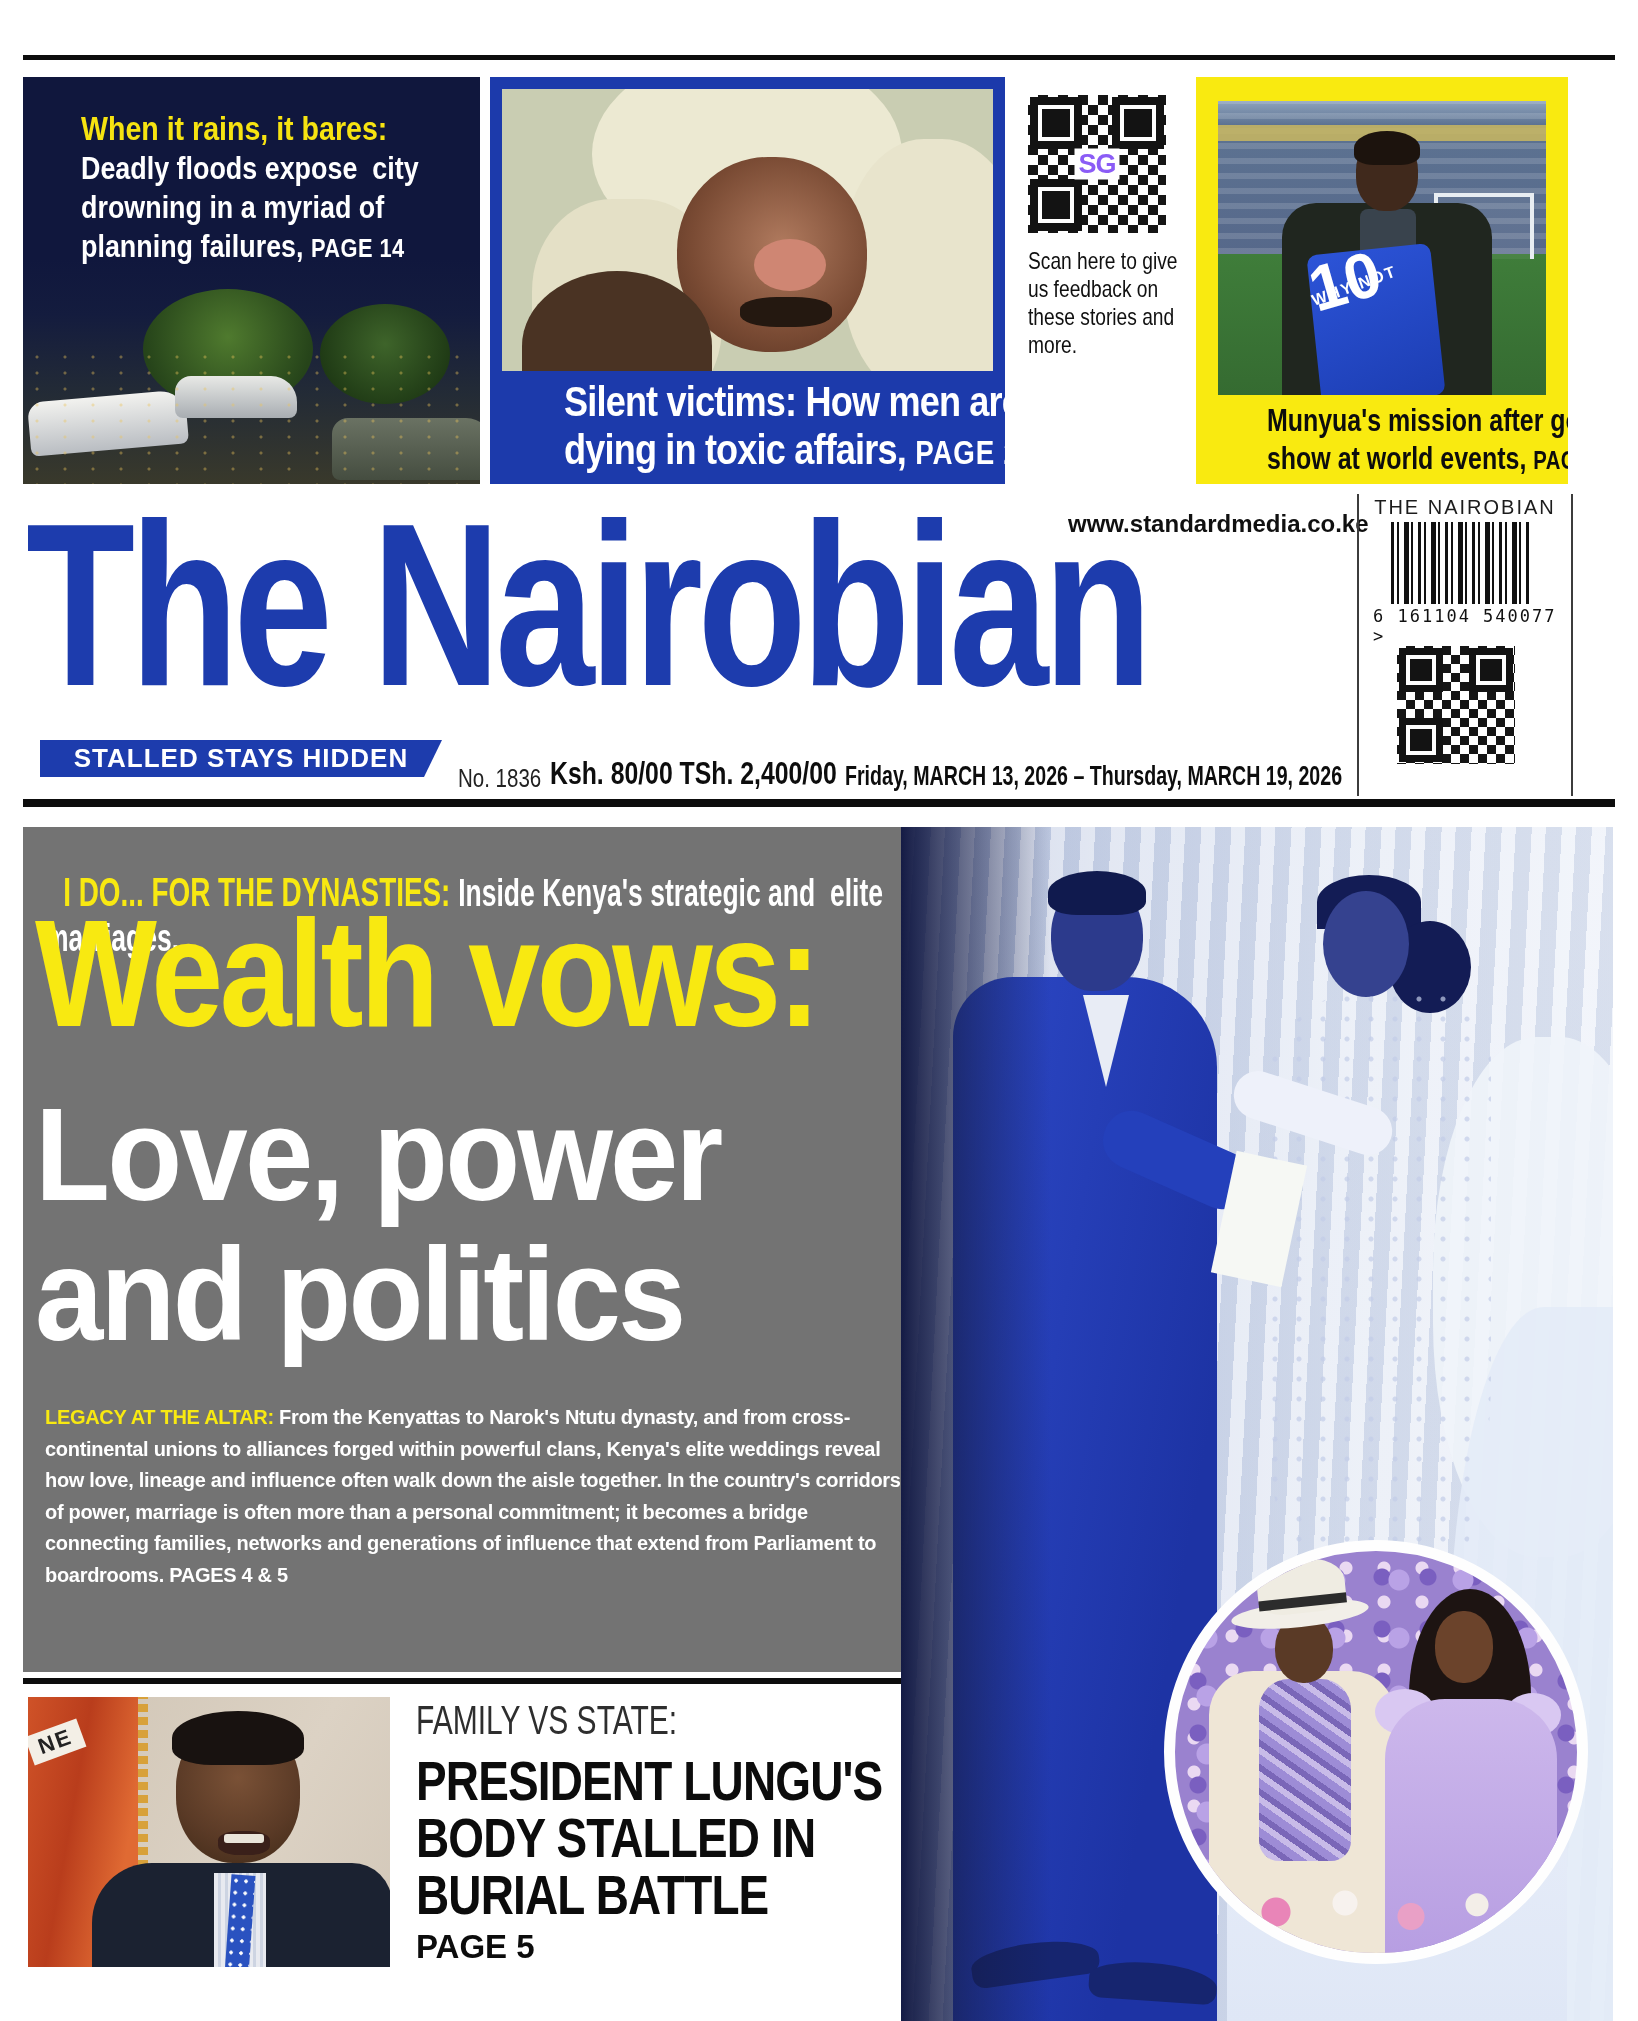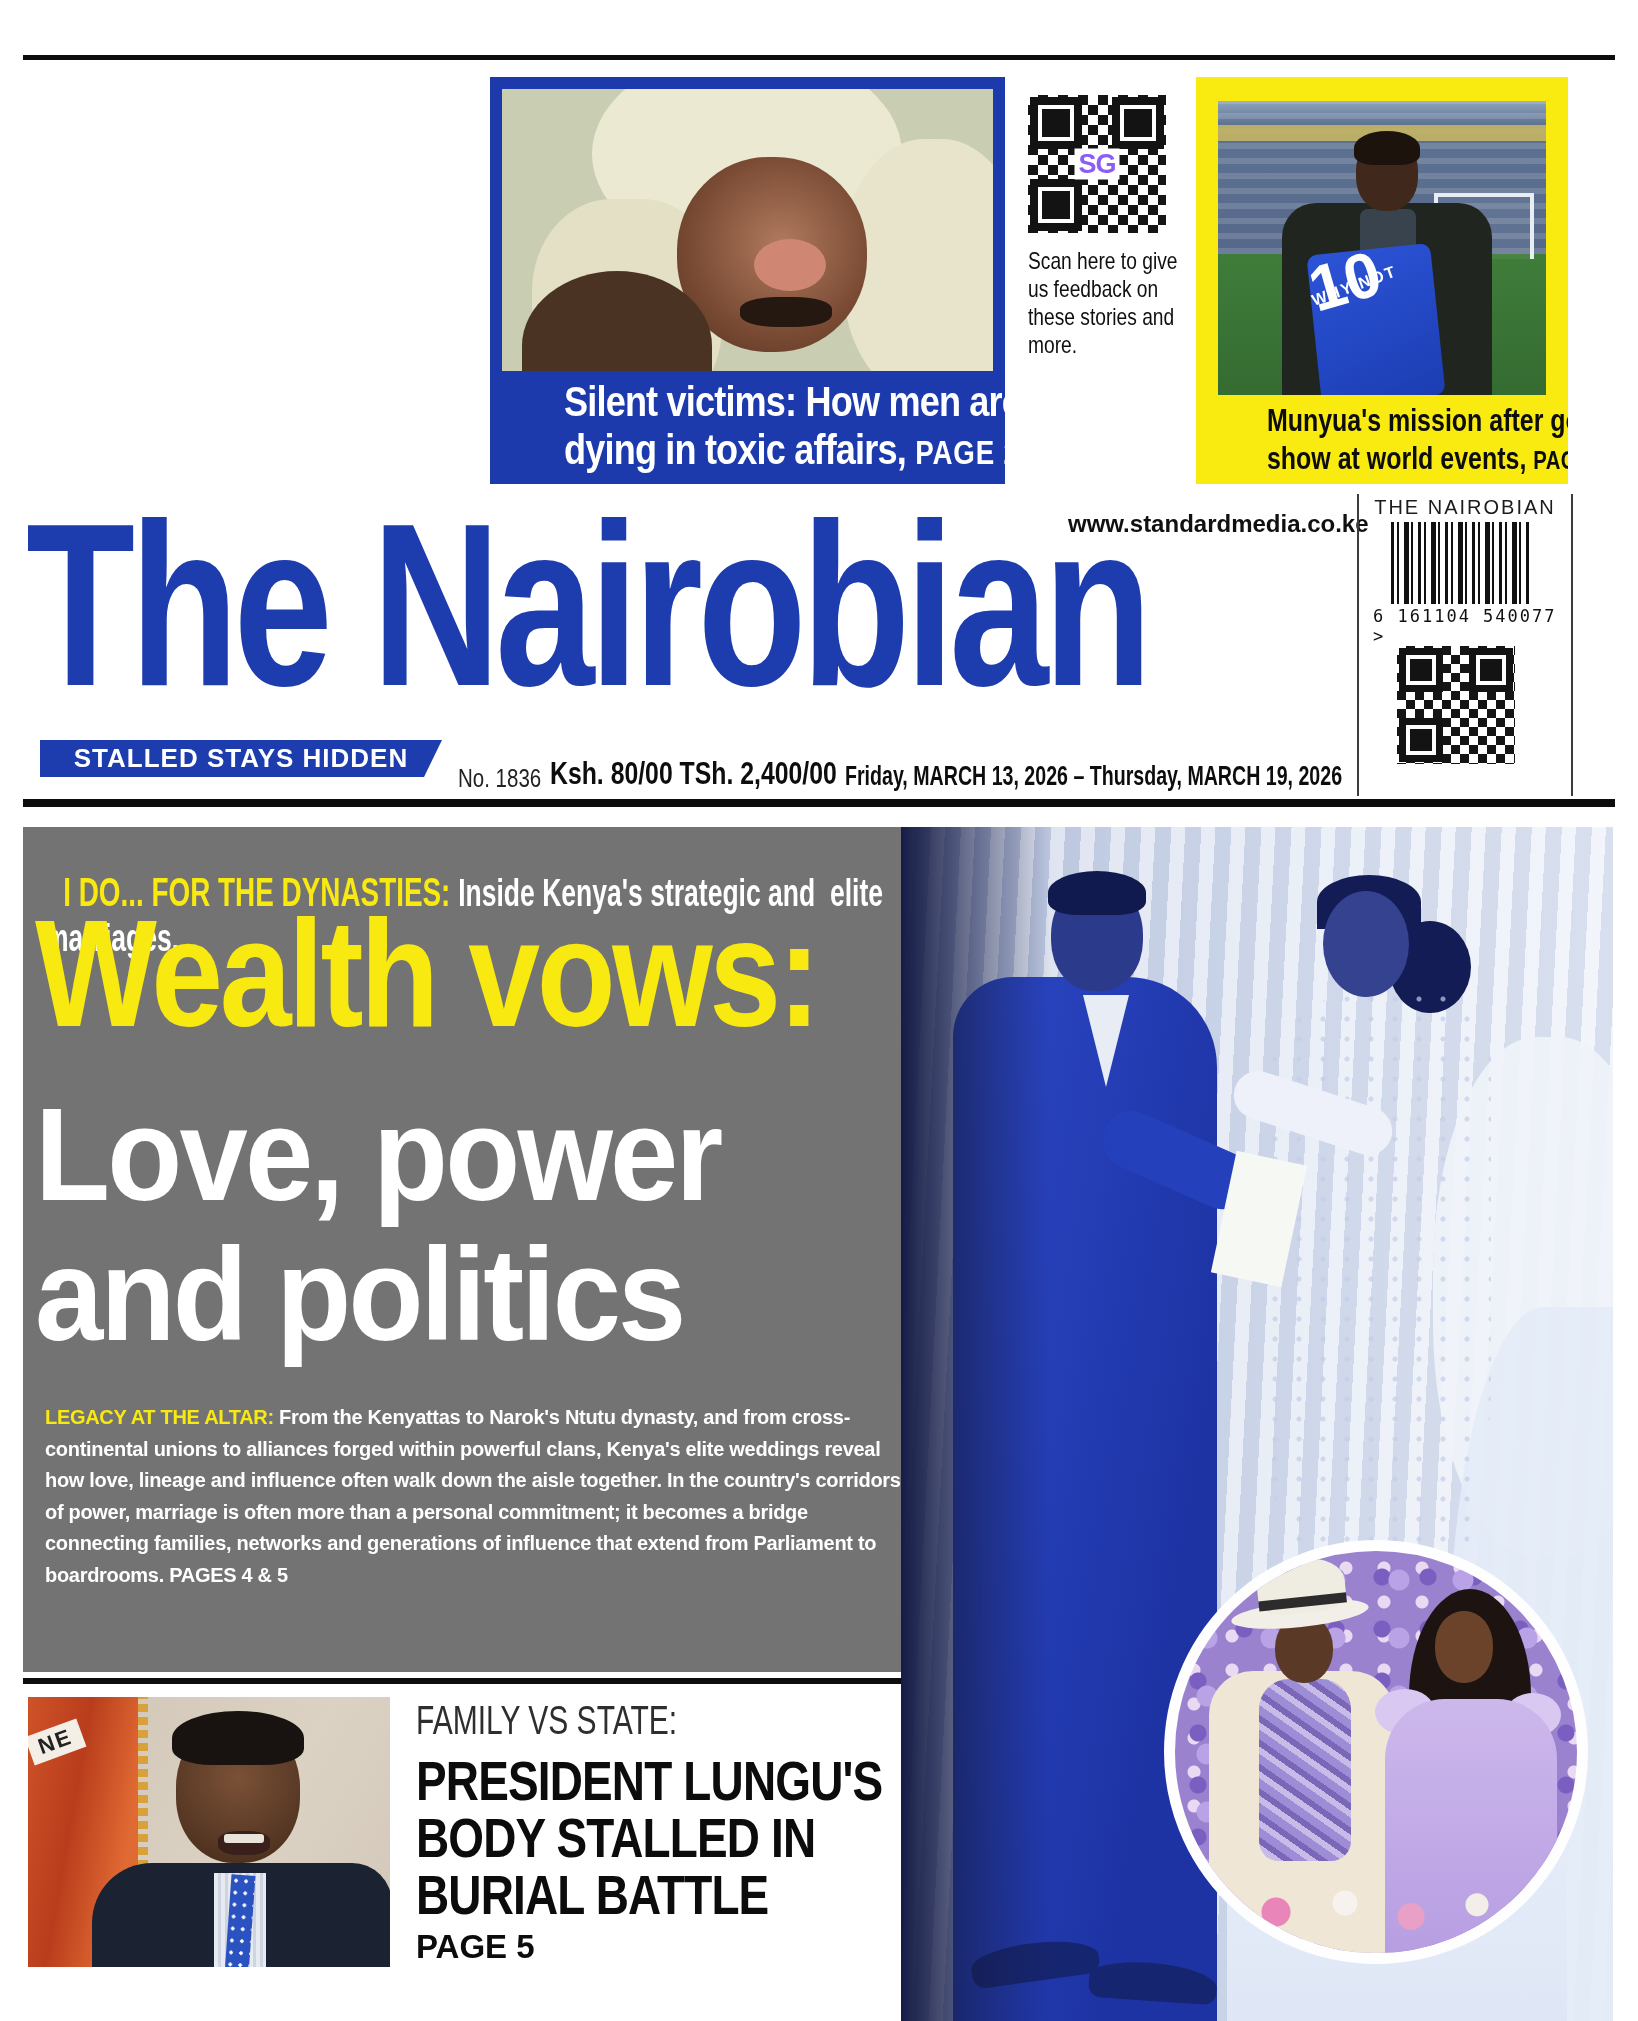--- a/index.html
+++ b/index.html
@@ -193,20 +193,33 @@
       letter-spacing:-1px;transform:scaleX(.82);transform-origin:0 0;}
   #lungu-page{left:416px;top:1928px;font-size:33px;font-weight:800;color:#0c0c0c;}
 </style>
 </head>
 <body>
 
 <div class="page">
 
   <div id="rule-top" class="rule"></div>
 
+  <section id="promo-flood" class="abs">
+    <div class="txt squeeze">
+      <span class="kick-y">When it rains, it bares:</span>
+      <span class="body">Deadly floods expose  city drowning in a myriad of planning failures, </span><span class="body pref">PAGE 14</span>
+    </div>
+    <div id="flood-art">
+      <div id="tree1" class="tree"></div>
+      <div id="tree2" class="tree"></div>
+      <div id="car1" class="car"></div>
+      <div id="car2" class="car"></div>
+      <div id="car3" class="car"></div>
+    </div>
+  </section>
 
   <section id="promo-silent" class="abs">
     <div id="silent-photo">
       <div class="gz1"></div>
       <div class="gz3"></div>
       <div class="gz2"></div>
       <div class="face"></div>
       <div class="nose"></div>
       <div class="mouth"></div>
       <div class="shoulder"></div>

